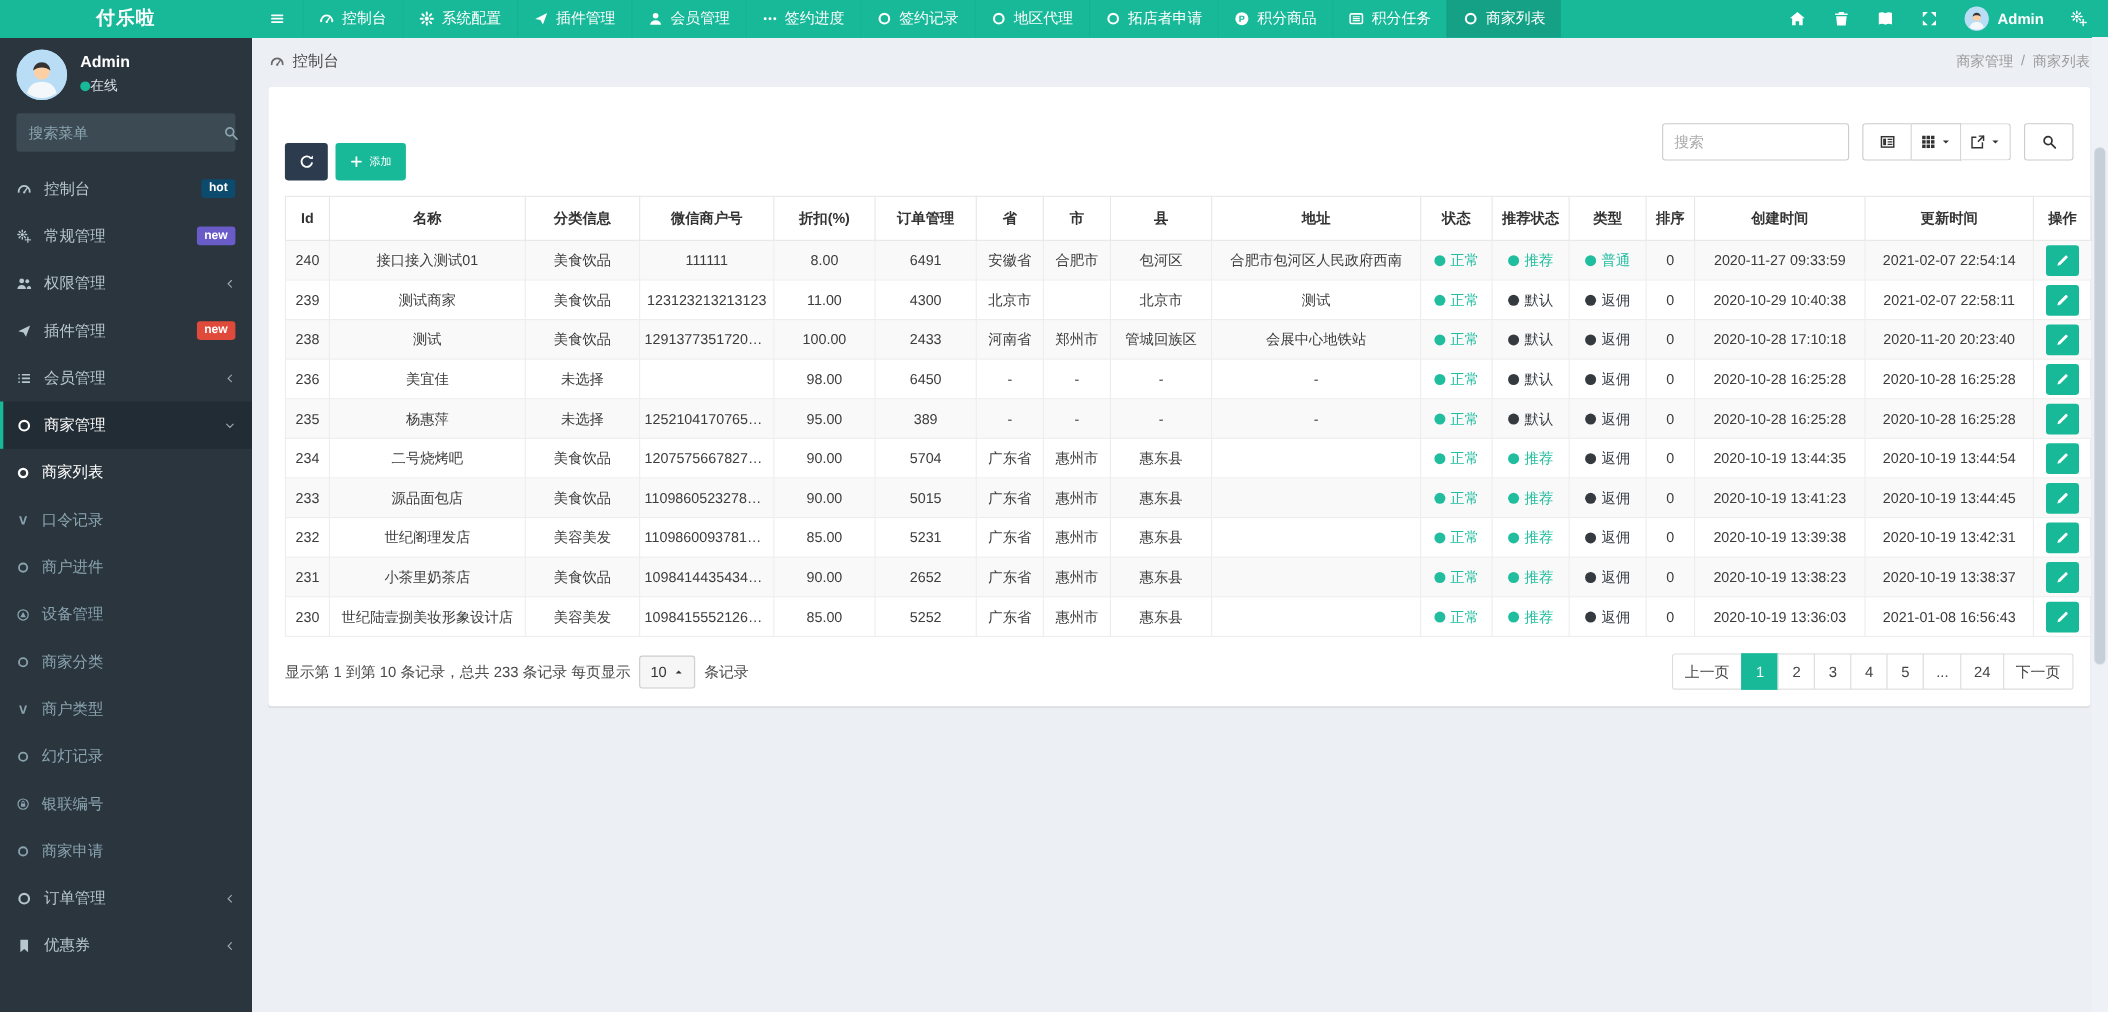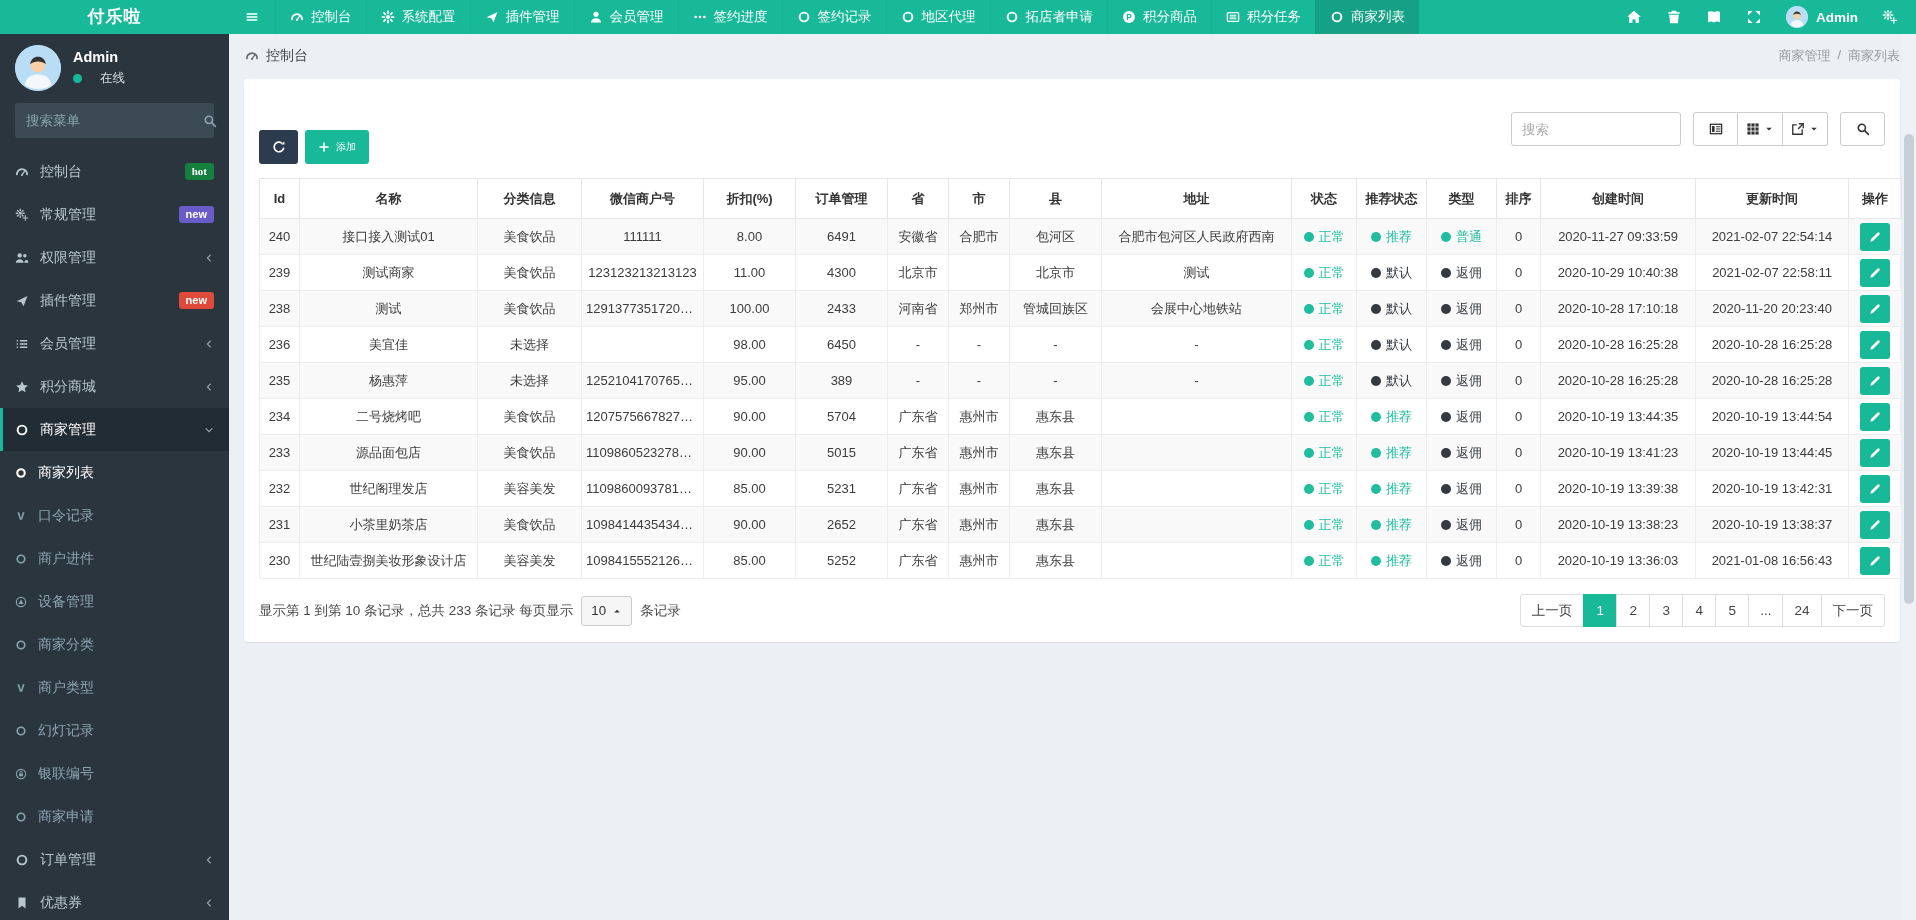--- a/index.html
+++ b/index.html
@@ -27,34 +27,34 @@
   .nav-avatar { width:22px; height:22px; border-radius:50%; overflow:hidden; background:#b8ddf5; }
   .nav-avatar svg { width:100%; height:100%; display:block; }
   .nav-user-name { font-weight:bold; font-size:13.5px; }
 
   
   .sidebar { position:fixed; top:34px; left:0; bottom:0; width:229px; background:#2b353e; color:#b8c7ce; overflow:hidden; z-index:10; }
   .user-panel { display:flex; align-items:center; gap:12px; padding:11px 15px 9px; }
   .user-avatar { width:46px; height:46px; border-radius:50%; overflow:hidden; background:#b8ddf5; flex:none; }
   .user-avatar svg { width:100%; height:100%; display:block; }
   .user-name { color:#fff; font-weight:bold; font-size:14.5px; margin-bottom:5px; }
-  .user-status { font-size:12.5px; color:#d8dee4; display:flex; align-items:center; gap:18px; }
+  .user-status { font-size:12.5px; color:#d8dee4; display:flex; align-items:center; gap:0; }
   .status-dot { width:9px; height:9px; border-radius:50%; background:#17b999; display:inline-block; }
   .sidebar-search { margin:3px 15px 12px; background:#3c4a54; border-radius:3px; display:flex; align-items:center; padding:0 11px; height:35px; }
   .sidebar-search input { flex:1; background:transparent; border:none; outline:none; color:#cfd8de; font-size:13.5px; font-family:inherit; }
   .sidebar-search input::placeholder { color:#8aa4af; }
   .sidebar-search .ic { color:#8aa4af; }
   .menu-item { display:flex; align-items:center; gap:11px; height:43px; padding:0 15px; font-size:14px; cursor:pointer; }
   .menu-item .grow { flex:1; }
   .menu-item .chev { color:#97a8b1; }
   .menu-item.parent-active { background:#222c34; border-left:3px solid #17b999; padding-left:12px; color:#fff; }
   .menu-sub .menu-item { color:#8aa4af; }
   .menu-sub .menu-item.active { color:#fff; }
   .badge { font-size:11px; font-weight:bold; color:#fff; padding:2px 7px; border-radius:3px; line-height:1.2; }
-  .badge-blue { background:#15803d;font-family:Liberation Serif, serif; }
+  .badge-blue { background:#0c4a6e; }
   .badge-purple { background:#6a5cc8; }
   .badge-red { background:#e04a3a; }
 
   
   .content { margin-left:229px; padding-top:34px; }
   .crumb-bar { display:flex; justify-content:space-between; align-items:center; padding:13px 16px 11px; }
   .crumb-left { display:flex; align-items:center; gap:7px; color:#4a4a4a; font-size:14px; }
   .crumb-right { color:#9a9a9a; font-size:13px; display:flex; gap:7px; }
   .card { background:#fff; margin:3px 16px 0 15px; border-radius:3px; box-shadow:0 1px 1px rgba(0,0,0,0.08); padding:15px; }
 
@@ -334,33 +334,20 @@
         <span class="grow">插件管理</span>
         <span class="badge badge-red">new</span>
       </div>
       <div class="menu-item">
         <span class="ic ">
           <svg viewBox="0 0 16 16" xmlns="http://www.w3.org/2000/svg">
             <path d="M2 4.2h1.4M2 8h1.4M2 11.8h1.4M5.6 4.2H14M5.6 8H14M5.6 11.8H14" stroke="currentColor" stroke-width="1.7" fill="none"></path>
           </svg>
         </span>
         <span class="grow">会员管理</span>
-        <span class="ic ic-xs chev">
-          <svg viewBox="0 0 16 16" xmlns="http://www.w3.org/2000/svg">
-            <path d="M10.2 3.2L5.4 8l4.8 4.8" fill="none" stroke="currentColor" stroke-width="1.7" stroke-linecap="round"></path>
-          </svg>
-        </span>
-      </div>
-      <div class="menu-item">
-        <span class="ic ">
-          <svg viewBox="0 0 16 16" xmlns="http://www.w3.org/2000/svg">
-            <path d="M8 1.4l2 4.2 4.6.6-3.4 3.2.9 4.6L8 11.7 3.9 14l.9-4.6L1.4 6.2 6 5.6z"></path>
-          </svg>
-        </span>
-        <span class="grow">积分商城</span>
         <span class="ic ic-xs chev">
           <svg viewBox="0 0 16 16" xmlns="http://www.w3.org/2000/svg">
             <path d="M10.2 3.2L5.4 8l4.8 4.8" fill="none" stroke="currentColor" stroke-width="1.7" stroke-linecap="round"></path>
           </svg>
         </span>
       </div>
       <div class="menu-item parent-active">
         <span class="ic ">
           <svg viewBox="0 0 16 16" xmlns="http://www.w3.org/2000/svg">
             <circle cx="8" cy="8" r="5" fill="none" stroke="currentColor" stroke-width="2.2"></circle>

